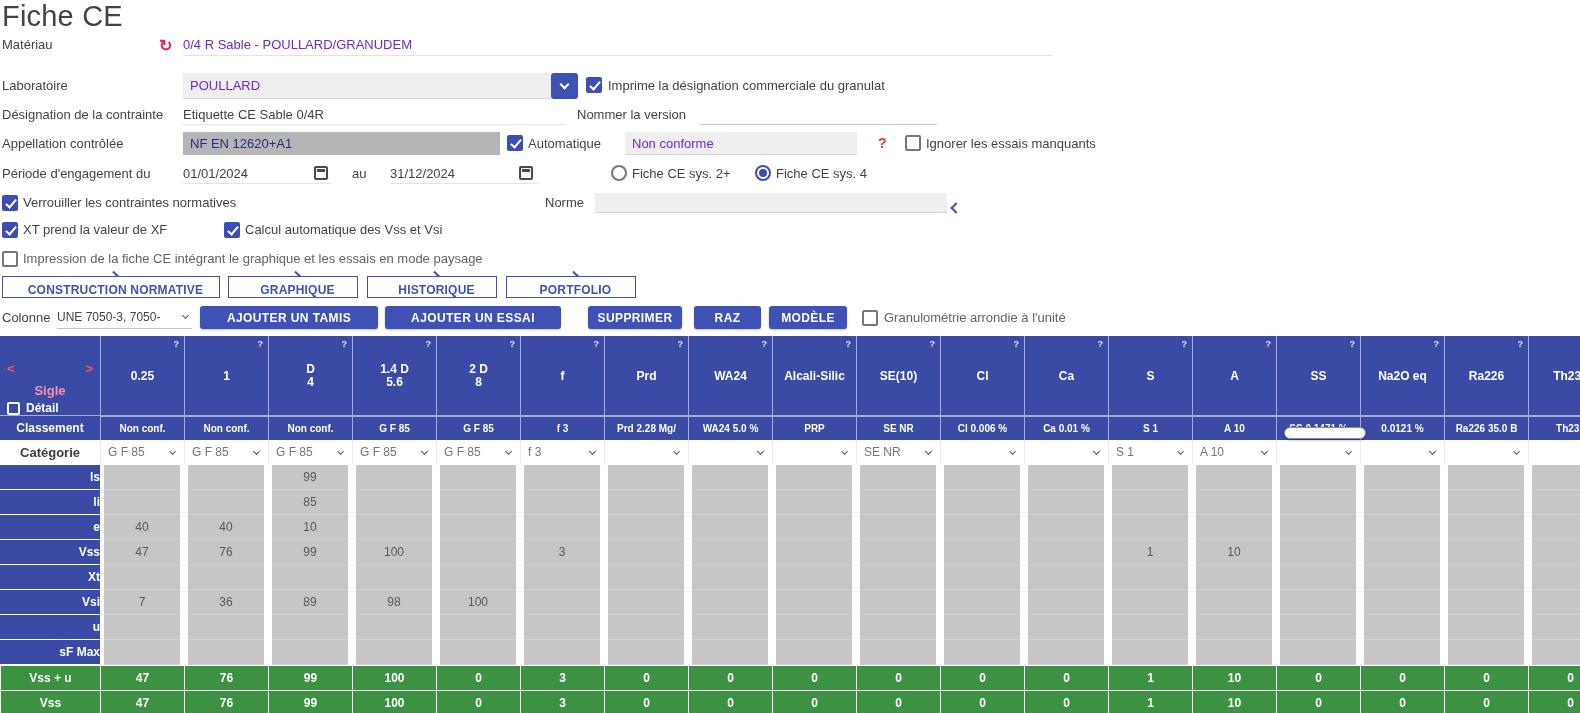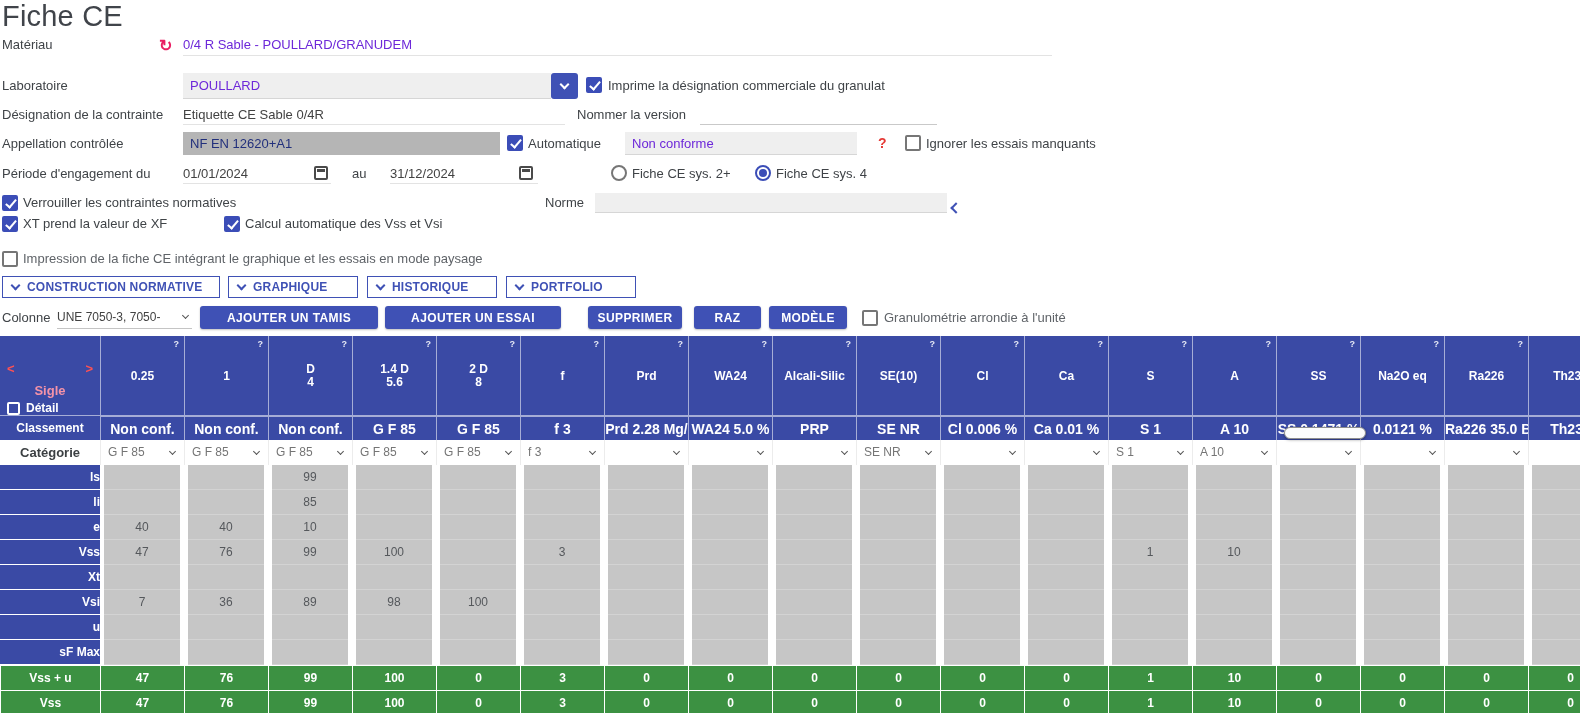--- a/index.html
+++ b/index.html
@@ -39,21 +39,21 @@
   .help-red { position:absolute; color:#e53935; font-weight:bold; font-size:14px; }
   .chev-collapse { position:absolute; color:#3f51b5; }
   .chev-collapse .chev { width:8px; height:8px; }
 
   .dd-btn { position:absolute; background:#3f51b5; border-radius:3px; color:#fff;
       display:flex; align-items:center; justify-content:center; cursor:pointer; }
 
   
   .sec-btn { position:absolute; height:22px; border:1px solid #3f51b5; color:#3f51b5; background:#fff;
       display:flex; align-items:center; gap:8px; padding-left:9px; font-size:12px; font-weight:bold;
-      letter-spacing:.2px; cursor:pointer; white-space:nowrap; }
+      letter-spacing:.2px; cursor:pointer; white-space:nowrap;flex-direction:column; }
 
   
   .tb-btn { position:absolute; height:23px; background:#3f51b5; color:#fff; border:none; border-radius:3px;
       font-family:inherit; font-size:12px; font-weight:bold; letter-spacing:.4px; text-align:center;
       cursor:pointer; box-shadow:0 1px 2px rgba(0,0,0,.25); white-space:nowrap; }
 
   .select-like { position:absolute; border-bottom:1px solid #c4c4c4; font-size:12px; color:#424242;
       white-space:nowrap; cursor:pointer; }
   .select-like .chev { position:absolute; right:4px; top:7px; color:#555; }
 
@@ -70,21 +70,21 @@
 
   .sigle-cell { border-bottom:1px solid rgba(255,255,255,.55); }
   .sigle-top { display:flex; justify-content:space-between; align-items:center; padding:3px 7px 0 7px; }
   .sort-arrow { color:#ff5252; font-weight:bold; font-size:13px; line-height:13px; cursor:pointer; }
   .sigle-text { color:#f593a8; font-weight:bold; font-size:13px;margin-top:44px; }
   .sigle-bottom { display:flex; align-items:flex-end; gap:6px; padding:3px 7px 0 7px; color:#fff; font-size:12px; }
   .cb-header { position:static; width:13px; height:13px; border:2px solid #fff; border-radius:2px; background:transparent; flex:0 0 13px; }
 
   #classement-row th, #classement-row td { height:24px; background:#3a4aa5; color:#fff; }
   .classlabel { font-size:12px; font-weight:bold; text-align:center; }
-  .classcell { font-size:14px; font-weight:bold; text-align:center; white-space:nowrap; overflow:hidden;
+  .classcell { font-size:10px; font-weight:bold; text-align:center; white-space:nowrap; overflow:hidden;
       border-left:1px solid rgba(255,255,255,.55); border-top:1px solid rgba(255,255,255,.55); }
 
   #categorie-row th, #categorie-row td { height:25px; background:#fff; }
   .catlabel { color:#3c4043; font-size:13px; text-align:center; }
   .catcell { position:relative; border-left:1px solid #ececec; cursor:pointer; }
   .catval { position:absolute; left:7px; top:0; line-height:25px; font-size:12px; color:#757575; white-space:nowrap; }
   .cat-chev { position:absolute; right:9px; top:9px; color:#555; }
 
   .datarow th { height:25px; background:#3a4aa5; color:#fff; font-size:12px; font-weight:bold;
       text-align:right; border-bottom:1px solid #fff; }
@@ -153,21 +153,21 @@
   </div>
 
   <div class="row" style="top:193px;height:21px;line-height:20px">
     <span class="cb checked" style="left:2px;top:2px"></span>
     <span class="lbl" style="left:23px">Verrouiller les contraintes normatives</span>
     <span class="lbl" style="left:545px">Norme</span>
     <span class="grayfield" style="left:595px;width:352px;height:20px"></span>
     <span class="chev-collapse" style="left:952px;top:5px"><span class="chev chev-left"></span></span>
   </div>
 
-  <div class="row" style="top:214px;height:20px;line-height:20px">
+  <div class="row" style="top:220px;height:20px;line-height:20px">
     <span class="cb checked" style="left:2px;top:2px"></span>
     <span class="lbl" style="left:23px">XT prend la valeur de XF</span>
     <span class="cb checked" style="left:224px;top:2px"></span>
     <span class="lbl" style="left:245px">Calcul automatique des Vss et Vsi</span>
   </div>
 
   <div class="row" style="top:249px;height:20px;line-height:20px">
     <span class="cb" style="left:2px;top:2px"></span>
     <span class="lbl" style="left:23px;color:#5f6368">Impression de la fiche CE intégrant le graphique et les essais en mode paysage</span>
   </div>

